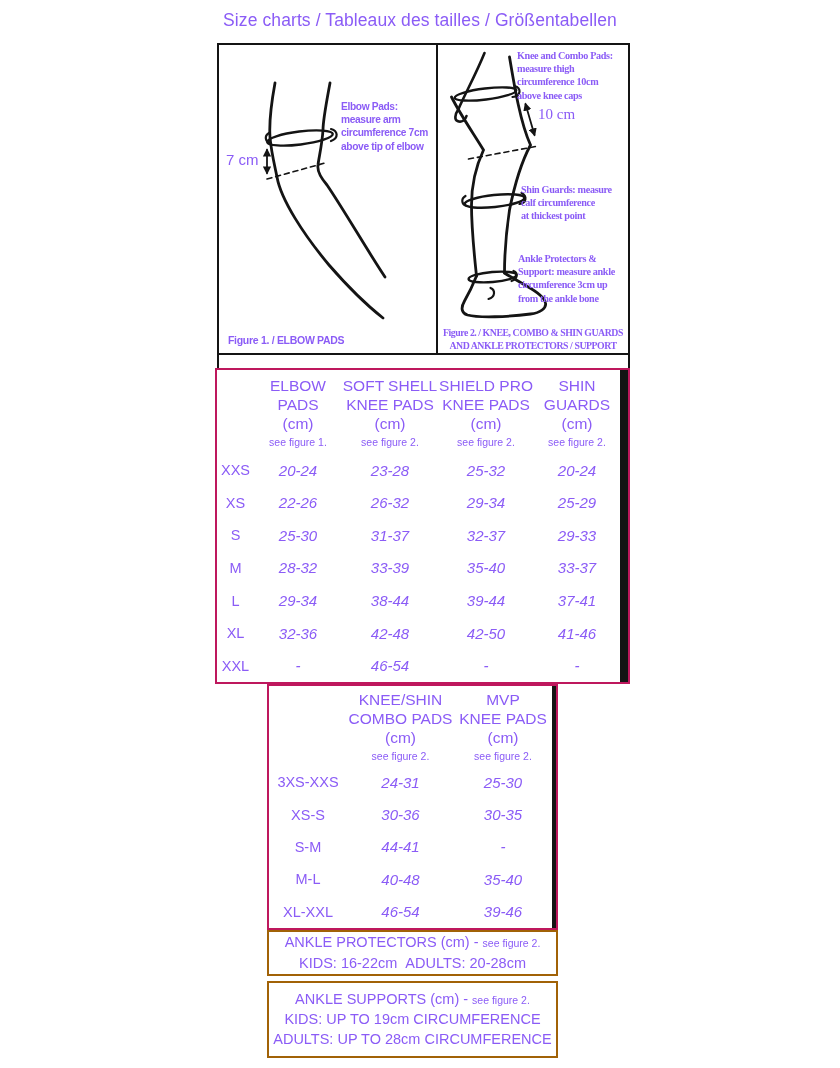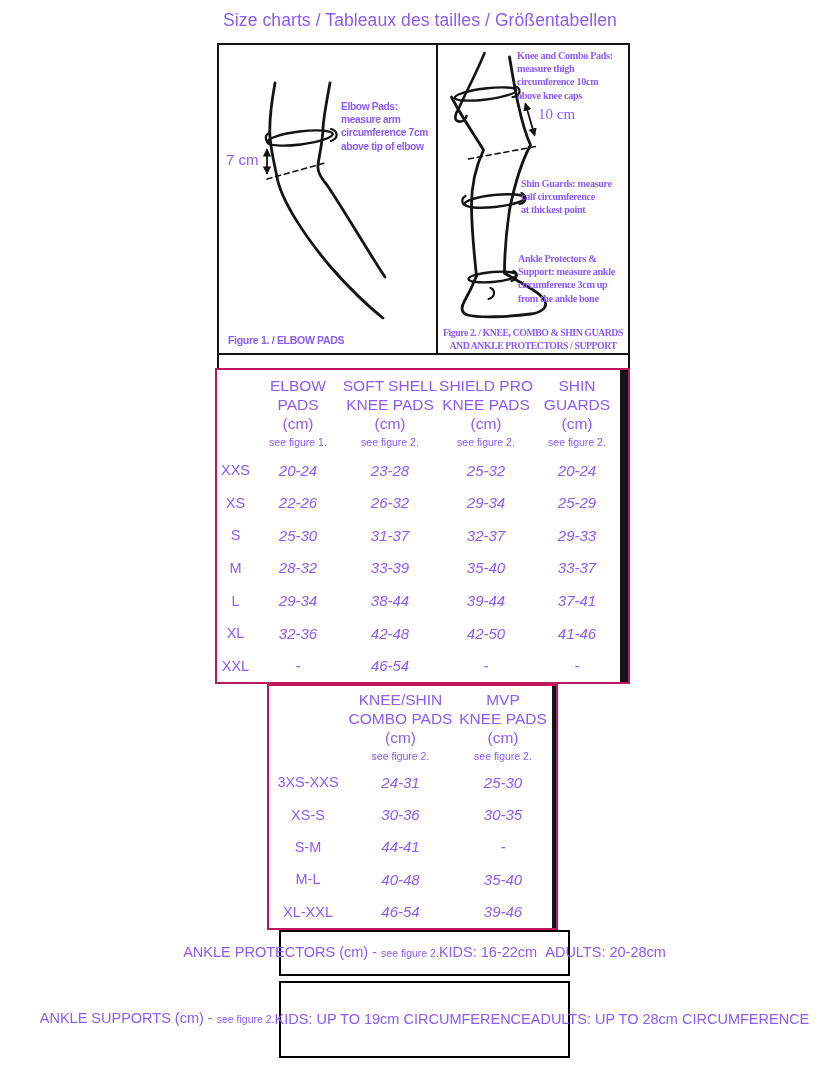--- a/index.html
+++ b/index.html
@@ -62,22 +62,22 @@
   .cell-val  { font-size:15px;font-style:italic; }
   .diag {
     background-color:#fff;
     background-image:linear-gradient(to bottom right,
       transparent calc(50% - 1.1px), #141414 calc(50% - 1.1px),
       #141414 calc(50% + 1.1px), transparent calc(50% + 1.1px));
   }
 
   
   .ankle-box {
-    position:absolute; left:279px; width:291px; border:2px solid #000000;
-    box-sizing:border-box; display:flex; 
+    position:absolute; left:267px; width:291px; border:2px solid #a16207;
+    box-sizing:border-box; display:flex; flex-direction:column;
     align-items:center; justify-content:center; text-align:center; background:#fff;
   }
   .ankle-protectors { top:930px; height:46px; }
   .ankle-supports   { top:981px; height:77px; }
   .ankle-line { font-size:14.5px; line-height:19.5px; white-space:pre; }
   .small-note { font-size:10.5px; }
 </style>
 </head>
 <body>
 
@@ -130,21 +130,21 @@
         <ellipse cx="54" cy="232" rx="24" ry="5" transform="rotate(-5 54 232)" stroke-width="2.4"></ellipse>
         <path d="M75,226 C80,228 79,234 73,236" stroke-width="2.2"></path>
         <path d="M38,231 C34,241 30,249 26,256 C22,263 23,268 29,270 C40,273 70,272 92,269 C102,268 108,263 107,258 C106,252 97,246 88,241 C80,236 72,232 66,228" stroke-width="2.8"></path>
         <path d="M52,243 C57,245 57,252 50,254" stroke-width="2.2"></path>
       </svg>
       <div class="ann" style="left:79px; top:4px;">Knee and Combo Pads:
 measure thigh
 circumference 10cm
 above knee caps</div>
       <div class="meas" style="left:100px; top:61px;">10 cm</div>
-      <div class="ann" style="left:83px; top:132px;">Shin Guards: measure
+      <div class="ann" style="left:83px; top:138px;">Shin Guards: measure
 calf circumference
 at thickest point</div>
       <div class="ann" style="left:80px; top:207px;">Ankle Protectors &amp;
 Support: measure ankle
 circumference 3cm up
 from the ankle bone</div>
       <div class="fig-caption center" style="top:281px;">Figure 2. / KNEE, COMBO &amp; SHIN GUARDS
 AND ANKLE PROTECTORS / SUPPORT</div>
     </div>
   </div>

